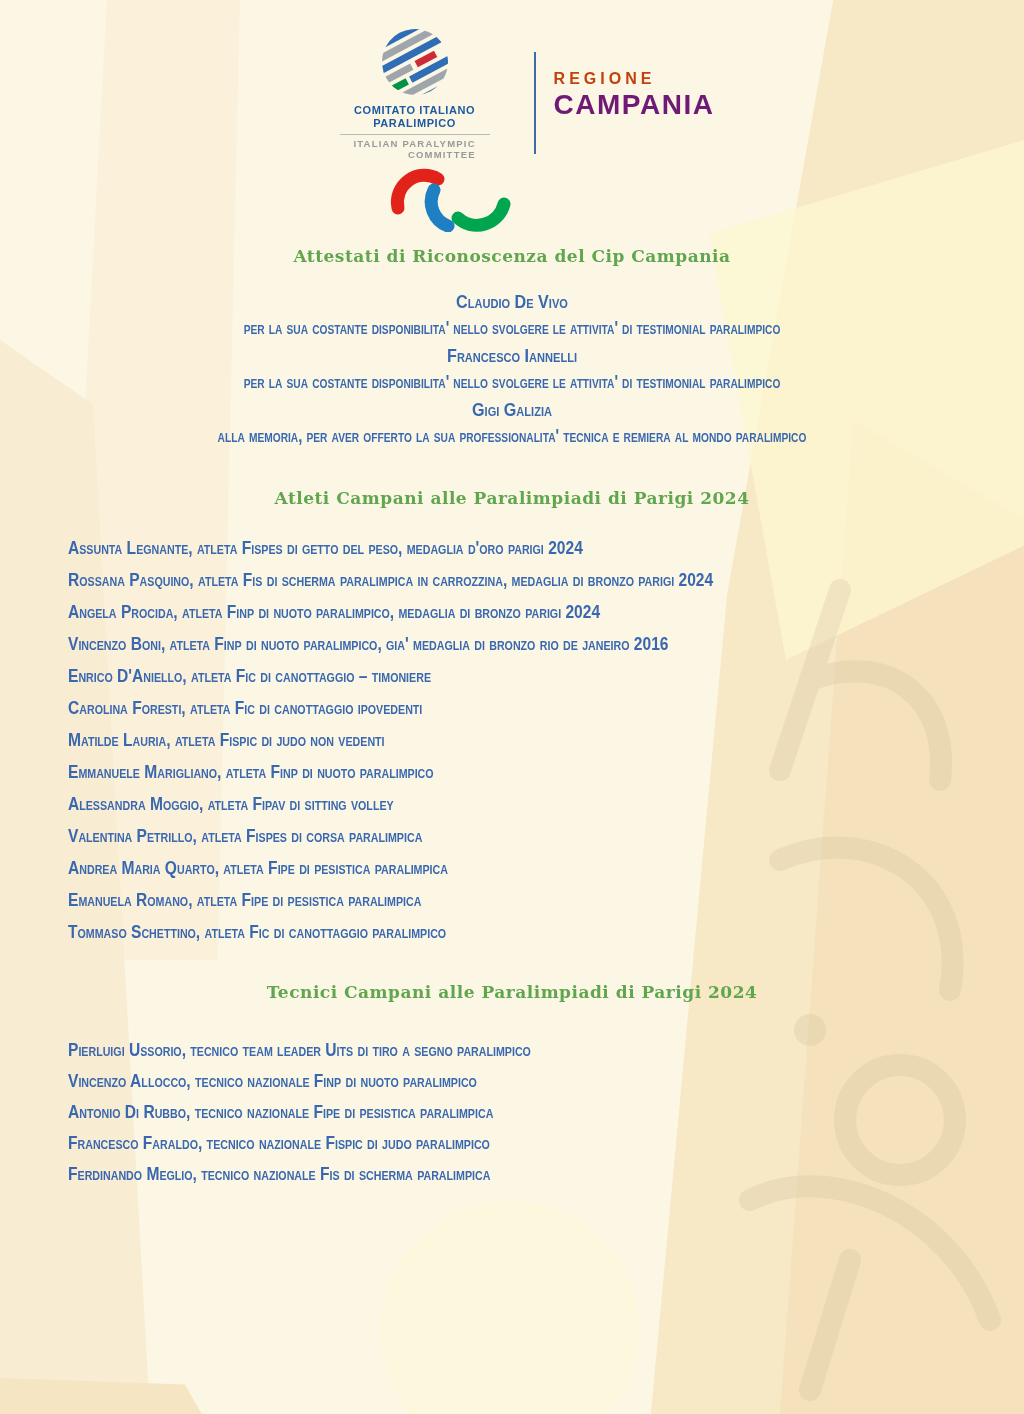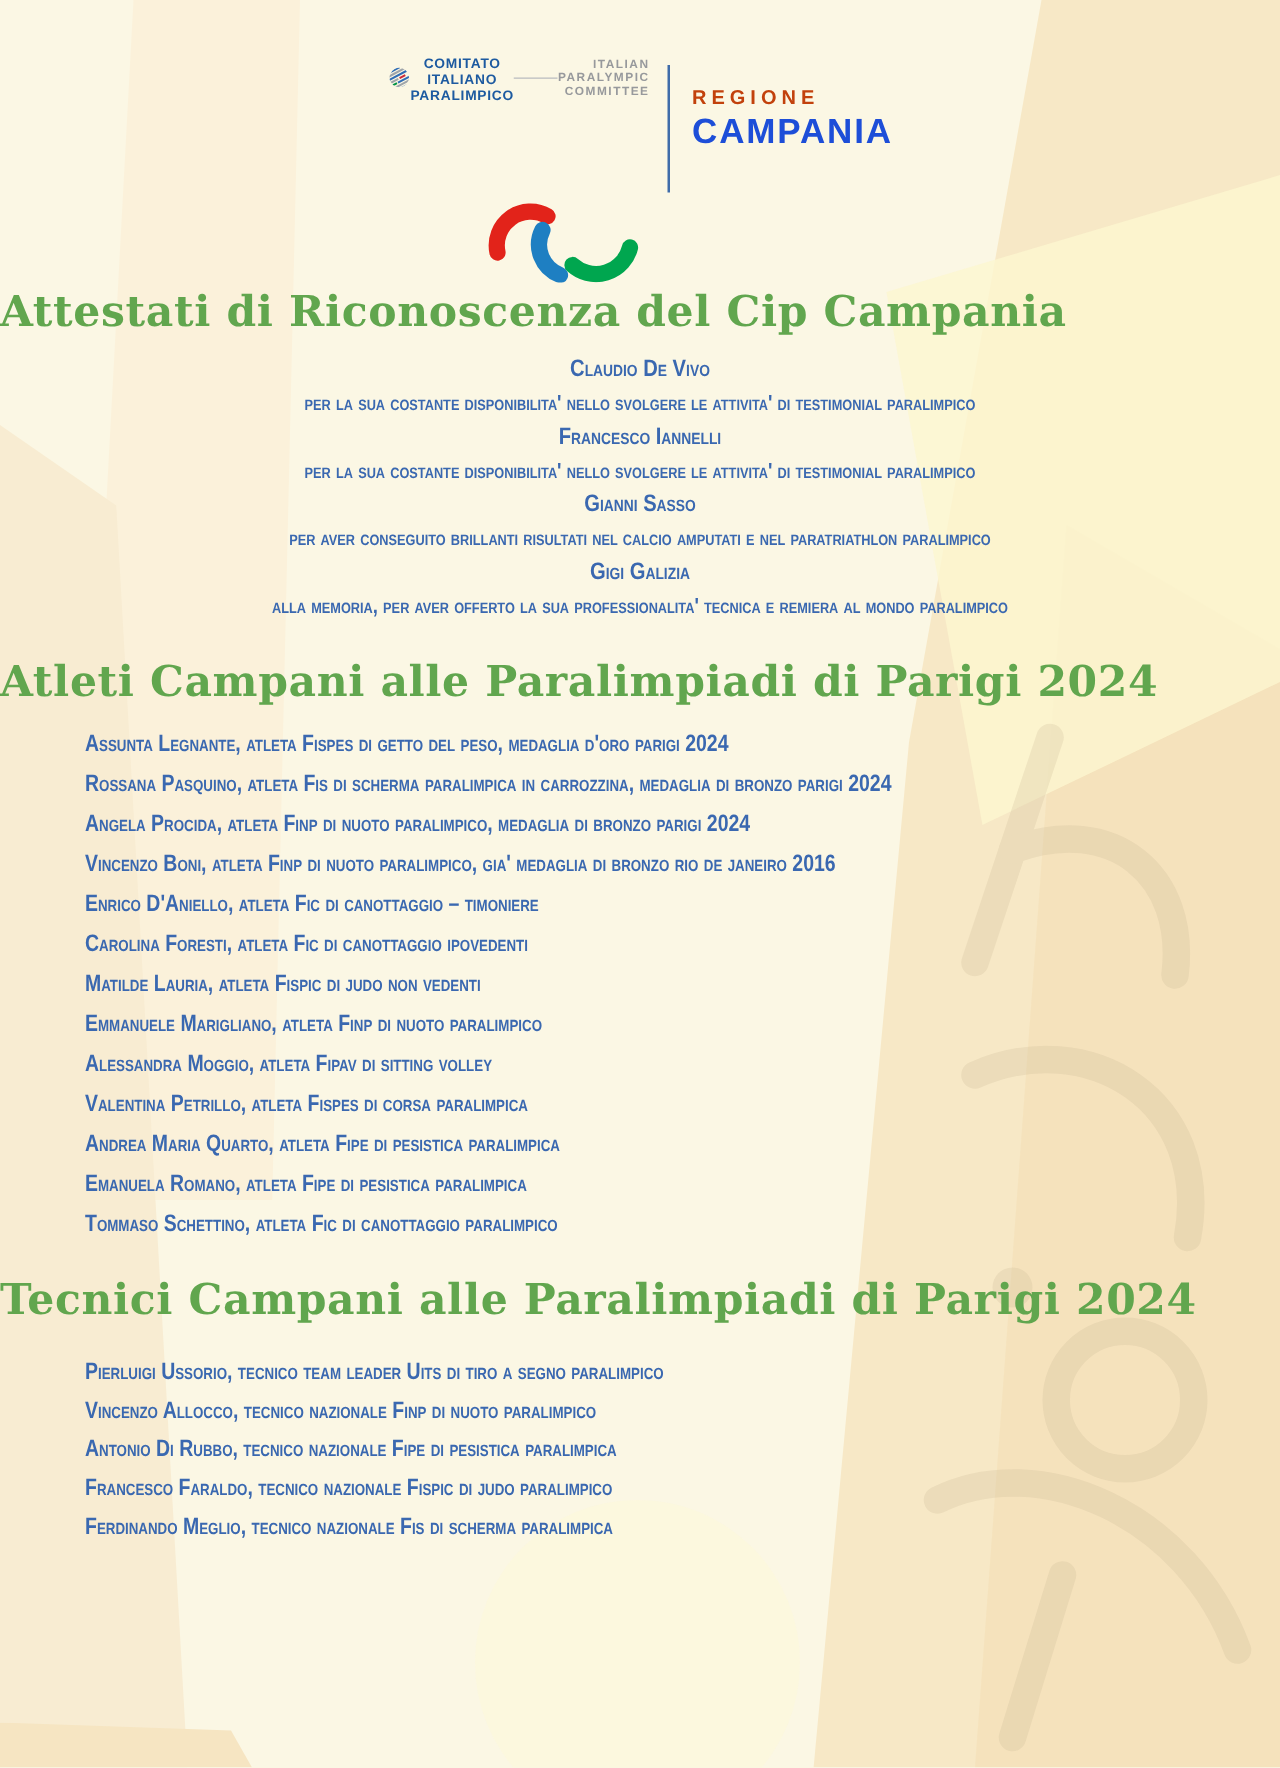--- a/index.html
+++ b/index.html
@@ -22,35 +22,35 @@
   .bg-bottom-left{left:0;top:1378px;width:210px;height:36px;background:#F6E5C2;
       clip-path:polygon(0 0,88% 18%,96% 100%,0 100%);}
   .bg-bottom-glow{left:380px;top:1200px;width:260px;height:260px;border-radius:50%;
       background:#FDF8DC;opacity:.8;}
   .bg-sketch{left:690px;top:560px;z-index:0;opacity:.55;}
 
   
   .content{position:relative;z-index:2;}
   .header{padding-top:24px;display:flex;justify-content:center;}
   .logo-row{display:flex;align-items:flex-start;}
-  .cip-block{display:flex;flex-direction:row;align-items:center;width:210px;}
+  .cip-block{display:flex;flex-direction:column;align-items:center;width:210px;}
   .cip-title{margin-top:4px;color:#1D5AA0;font-weight:bold;font-size:11px;
       letter-spacing:.6px;text-align:center;line-height:13px;}
   .cip-rule{width:150px;height:1px;background:#B9BCBE;margin:4px 0 3px;}
   .cip-sub{color:#97999C;font-weight:bold;font-size:9.5px;letter-spacing:1.2px;
       text-align:right;line-height:11px;}
   .v-divider{width:2px;height:102px;background:#3F6CA9;margin:28px 18px 0 14px;}
   .region-block{margin-top:46px;display:flex;flex-direction:column;}
   .region-label{color:#c2410c;font-weight:bold;font-size:16px;letter-spacing:4px;}
-  .region-name{color:#1d4ed8;font-weight:bold;font-size:28px;letter-spacing:1.5px;margin-top:1px;}
+  .region-name{color:#701a75;font-weight:bold;font-size:28px;letter-spacing:1.5px;margin-top:1px;}
   .agitos-wrap{display:flex;justify-content:center;margin-top:6px;margin-left:-96px;}
 
   
   .sec-title{font-family:"DejaVu Serif",serif;font-weight:bold;color:#61A64E;
-      font-size:34px;text-align:left;line-height:36px;letter-spacing:.5px;}
+      font-size:17px;text-align:center;line-height:36px;letter-spacing:.5px;}
   .sec-title.t1{margin-top:6px;}
   .sec-title.t2{margin-top:30px;}
   .sec-title.t3{margin-top:26px;}
 
   
   .blue{color:#3A68B0;font-variant:small-caps;font-weight:bold;white-space:nowrap;}
   .attestati{margin-top:14px;text-align:center;}
   .att-name{font-size:19px;line-height:27px;transform:scaleX(.85);transform-origin:50% 50%;}
   .att-cit{font-size:17.5px;line-height:27px;transform:scaleX(.85);transform-origin:50% 50%;}
   .list-left{margin-top:16px;margin-left:68px;}
@@ -142,24 +142,20 @@
         <div>
           <div class="blue att-name">Claudio De Vivo</div>
           <div class="blue att-cit">per la sua costante disponibilita' nello svolgere le attivita' di testimonial paralimpico</div>
         </div>
 
         <div>
           <div class="blue att-name">Francesco Iannelli</div>
           <div class="blue att-cit">per la sua costante disponibilita' nello svolgere le attivita' di testimonial paralimpico</div>
         </div>
 
-        <div>
-          <div class="blue att-name">Gianni Sasso</div>
-          <div class="blue att-cit">per aver conseguito brillanti risultati nel calcio amputati e nel paratriathlon paralimpico</div>
-        </div>
 
 
         <div>
           <div class="blue att-name">Gigi Galizia</div>
           <div class="blue att-cit">alla memoria, per aver offerto la sua professionalita' tecnica e remiera al mondo paralimpico</div>
         </div>
 
       </div>
 
     <div class="sec-title t2">Atleti Campani alle Paralimpiadi di Parigi 2024</div>

